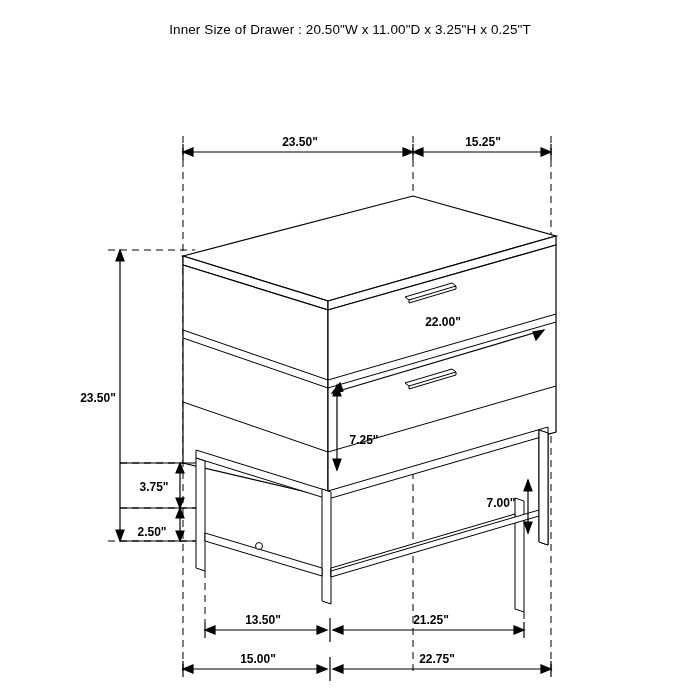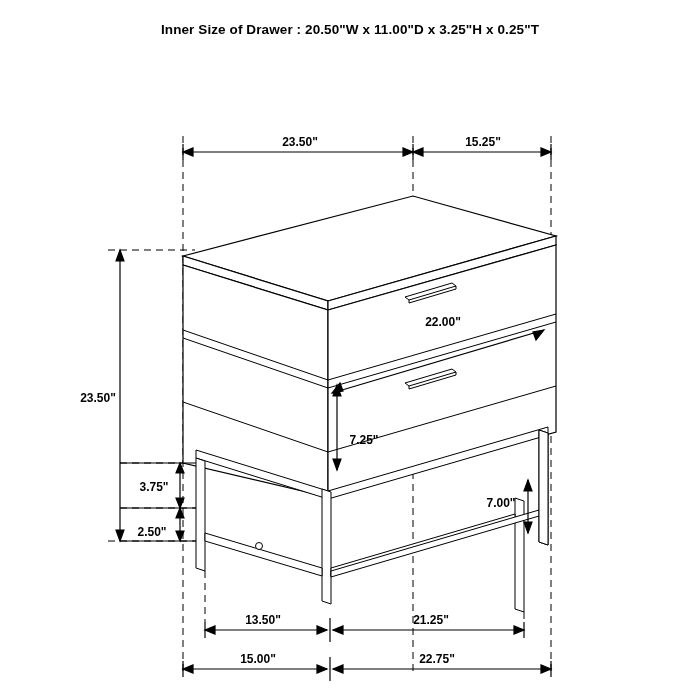--- a/index.html
+++ b/index.html
@@ -21,21 +21,21 @@
     width: 700px;
     height: 700px;
   }
   .title {
     position: absolute;
     top: 22px;
     left: 0;
     width: 700px;
     text-align: center;
     font-size: 13.5px;
-    font-weight: bold;
+    font-weight: normal;
     letter-spacing: 0.1px;
   }
   .dim-label {
     position: absolute;
     font-size: 12px;
     font-weight: bold;
     white-space: nowrap;
   }
   .dim-label.c { transform: translate(-50%, -50%); }
   svg { display: block; }

